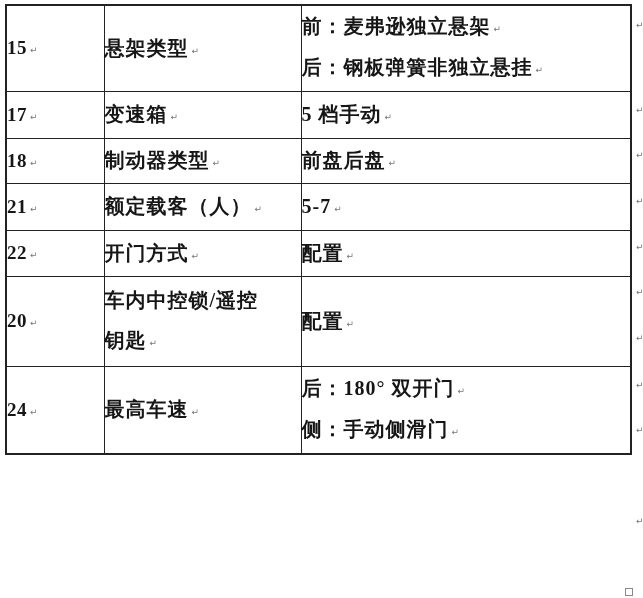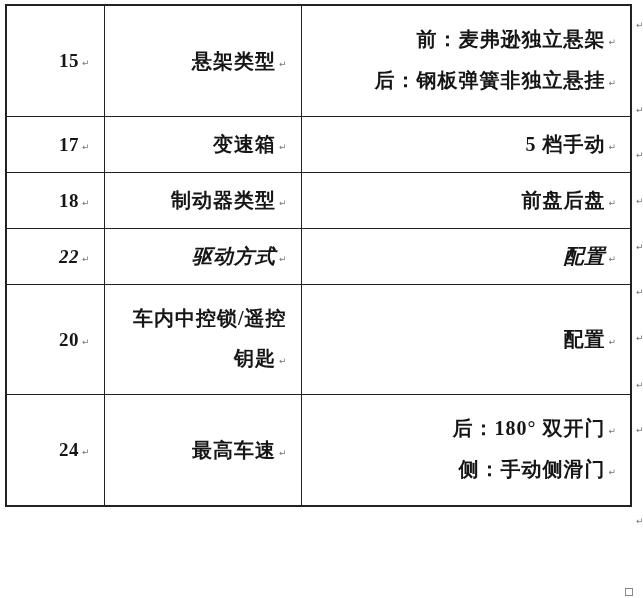--- a/index.html
+++ b/index.html
@@ -10,37 +10,37 @@
     overflow:hidden;
     font-family:"Liberation Serif","DejaVu Serif",serif;
   }
   table.spec{
     position:absolute;left:5px;top:4px;
     border-collapse:collapse;table-layout:fixed;
     border:2px solid #222222;
   }
   table.spec td{
     border:1.5px solid #222222;
-    padding:14px;
-    text-align:right;
+    padding:0;
+    text-align:left;
     vertical-align:middle;
     font-weight:bold;
     color:#161616;
   }
   col.c1{width:98px;}
   col.c2{width:197px;}
   col.c3{width:330px;}
   tr.r0{height:86px;}
   tr.r1{height:44px;}
   tr.r2{height:47px;margin-top:8px;}
   tr.r3{height:45px;}
   tr.r4{height:46px;}
   tr.r5{height:45px;}
   tr.r6{height:47px;}
-  tr.r7{height:46px;font-style:italic;}
+  tr.r7{height:46px;}
   tr.r8{height:90px;}
   tr.r9{height:88px;}
   .num-txt{font-size:19px;letter-spacing:0.5px;}
   .cjk-txt{font-size:20px;letter-spacing:1px;}
   .line{display:block;line-height:38px;}
   .pmark{
     font-family:"DejaVu Sans",sans-serif;
     font-size:9px;font-weight:normal;
     color:#777777;margin-left:3px;
     vertical-align:1px;letter-spacing:0;
@@ -87,24 +87,29 @@
     </tr>
 
     <tr class="r3">
       <td><span class="num-txt">18</span><span class="pmark">↵</span></td>
       <td><span class="cjk-txt">制动器类型</span><span class="pmark">↵</span></td>
       <td><span class="cjk-txt">前盘后盘</span><span class="pmark">↵</span></td>
     </tr>
 
 
 
+    <tr class="r6">
+      <td><span class="num-txt">21</span><span class="pmark">↵</span></td>
+      <td><span class="cjk-txt">额定载客（人）</span><span class="pmark">↵</span></td>
+      <td><span class="cjk-txt">5-7</span><span class="pmark">↵</span></td>
+    </tr>
 
     <tr class="r7">
       <td><span class="num-txt">22</span><span class="pmark">↵</span></td>
-      <td><span class="cjk-txt">驱动方式</span><span class="pmark">↵</span></td>
+      <td><span class="cjk-txt">开门方式</span><span class="pmark">↵</span></td>
       <td><span class="cjk-txt">配置</span><span class="pmark">↵</span></td>
     </tr>
 
     <tr class="r8">
       <td><span class="num-txt">20</span><span class="pmark">↵</span></td>
       <td>
         <span class="line"><span class="cjk-txt">车内中控锁/遥控</span></span>
         <span class="line"><span class="cjk-txt">钥匙</span><span class="pmark">↵</span></span>
       </td>
       <td><span class="cjk-txt">配置</span><span class="pmark">↵</span></td>

